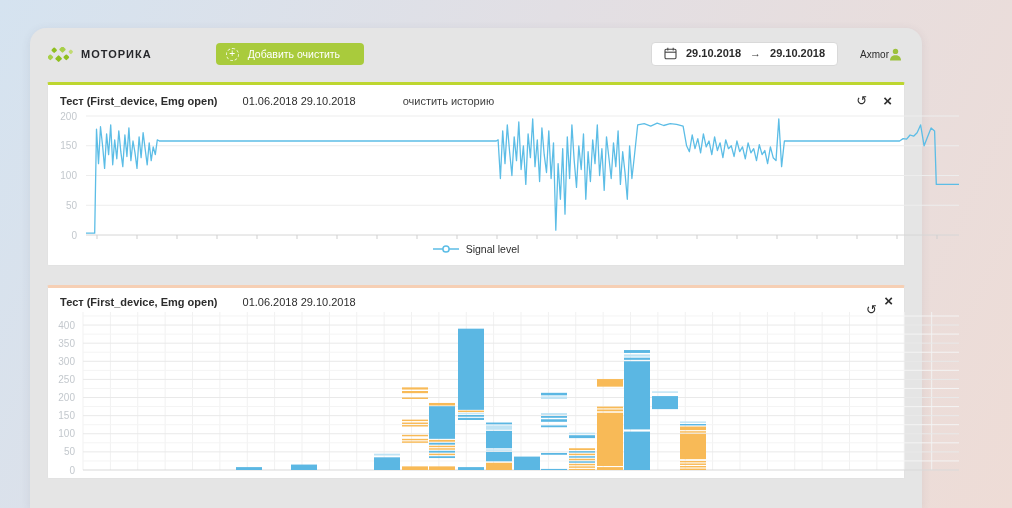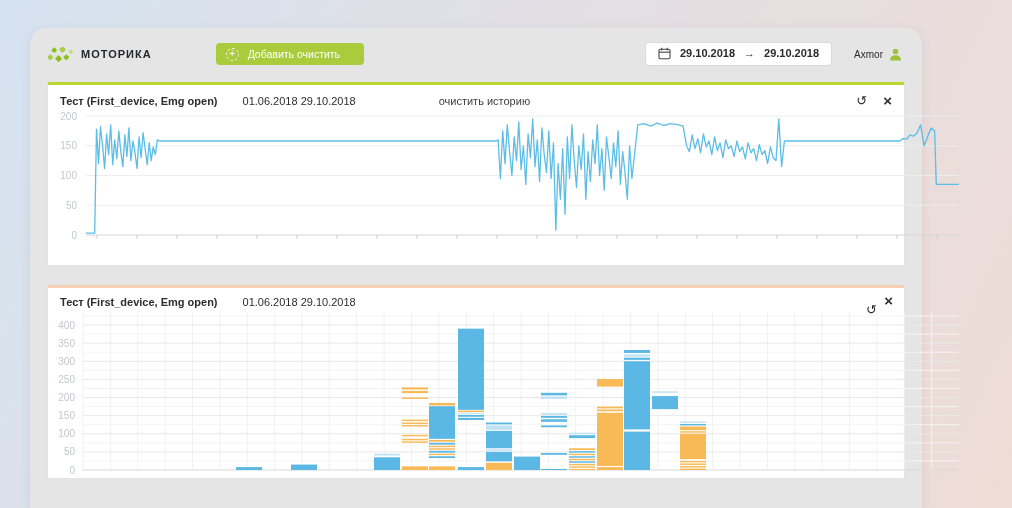--- a/index.html
+++ b/index.html
@@ -27,32 +27,32 @@
     width: 13px; height: 13px; border: 1px dashed rgba(255,255,255,0.85); border-radius: 50%;
     display: inline-flex; align-items: center; justify-content: center; font-size: 10px; line-height: 1;
   }
   .hspacer { flex: 1; }
   .date-box {
     display: inline-flex; align-items: flex-start; gap: 9px; background: #fff;
     border: 1px solid #d9d9d9; border-radius: 4px; padding: 4px 12px; height: 24px;
     font-size: 11px; font-weight: bold; color: #2b2b2b; cursor: pointer;
   }
   .date-arrow { font-weight: normal; color: #333; }
-  .user { display: inline-flex; align-items: center; gap: 6px; margin-left: 22px; font-size: 10px; color: #2b2b2b; cursor: pointer; }
+  .user { display: inline-flex; align-items: center; margin-left: 22px; font-size: 10px; color: #2b2b2b; cursor: pointer; }
   
   .panel {
     margin: 0 17px; background: #fff; border: 1px solid #e2e2e2; border-radius: 2px;
     position: relative;
   }
   .panel1 { margin-top: 8px; height: 184px; border-top: 3px solid #bdd62f; }
   .panel2 { margin-top: 19px; height: 194px; border-top: 3px solid #f6cfb4; }
   .panel-header { display: flex; align-items: center; padding: 8px 12px 0 12px; font-size: 11px; gap: 15px; }
   .p-title { font-weight: bold; color: #2d2d2d; white-space: pre; }
   .p-dates { margin-left: 10px; color: #2d2d2d; text-align: right; }
-  .clear-link { margin-left: 68px; color: #3f3f3f; cursor: pointer; text-decoration: none; }
+  .clear-link { margin-left: 32px; color: #3f3f3f; cursor: pointer; text-decoration: none; }
   .icons { margin-left: auto; display: flex; align-items: center; gap: 16px; }
   .icon-btn { cursor: pointer; color: #2f2f2f; line-height: 1; }
   .refresh-glyph { font-size: 13px; }
   .close-glyph { font-size: 15px; font-weight: bold; }
   .panel2 .close-abs { position: absolute; top: 5px; right: 11px; }
   .panel2 .refresh-abs { position: absolute; top: 15px; right: 27px; }
   .chart1-svg { display: block; margin: 2px 0 0 0; }
   .chart2-svg { display: block; margin: -2px 0 0 0; }
   .legend { display: flex; align-items: center; justify-content: center; gap: 7px; margin-top: -3px; cursor: pointer; }
   .legend-label { font-size: 10.5px; color: #2d2d2d; }
@@ -137,20 +137,27 @@
         <line x1="571" y1="119" x2="571" y2="123" stroke="#cfcfcf"></line>
         <line x1="611" y1="119" x2="611" y2="123" stroke="#cfcfcf"></line>
         <line x1="651" y1="119" x2="651" y2="123" stroke="#cfcfcf"></line>
         <line x1="691" y1="119" x2="691" y2="123" stroke="#cfcfcf"></line>
         <line x1="731" y1="119" x2="731" y2="123" stroke="#cfcfcf"></line>
         <line x1="771" y1="119" x2="771" y2="123" stroke="#cfcfcf"></line>
         <line x1="811" y1="119" x2="811" y2="123" stroke="#cfcfcf"></line>
         <line x1="851" y1="119" x2="851" y2="123" stroke="#cfcfcf"></line>
         <polyline points="0.0,117.2 8.7,117.2 10.5,13.1 12.5,47.6 14.5,10.7 16.6,29.8 18.6,52.4 20.6,17.9 22.6,38.7 24.7,8.9 26.7,48.8 28.7,23.8 30.8,42.8 32.8,14.9 34.8,35.7 36.8,50.6 38.9,19.0 40.9,40.5 42.9,11.9 44.9,44.6 47.0,25.0 49.0,36.9 51.0,52.4 53.1,20.8 55.1,41.7 57.1,16.7 59.1,32.7 61.2,48.8 63.2,26.8 65.2,44.6 67.2,30.9 69.3,38.7 71.3,23.8 73.3,25.0 73.3,25.0 410.3,25.0 412.1,23.8 414.4,62.5 416.7,14.9 419.0,47.6 421.3,8.9 423.6,35.7 425.9,59.5 428.2,20.8 430.5,44.6 432.8,6.0 435.1,53.5 437.4,29.8 439.8,68.4 442.1,17.9 444.4,41.7 446.7,3.0 449.0,50.6 451.3,23.8 453.6,65.5 455.9,11.9 458.2,38.7 460.5,56.5 462.8,14.9 465.1,62.5 467.5,26.8 469.8,114.2 472.1,47.6 474.4,83.3 476.7,32.7 479.0,98.2 481.3,20.8 483.6,62.5 485.9,8.9 488.2,44.6 490.5,71.4 492.8,29.8 495.2,53.5 497.5,17.9 499.8,83.3 502.1,35.7 504.4,65.5 506.7,23.8 509.0,47.6 511.3,8.9 513.6,59.5 515.9,32.7 518.2,74.4 520.5,20.8 522.9,41.7 525.2,62.5 527.5,26.8 529.8,50.6 532.1,14.9 534.4,68.4 536.7,35.7 539.0,56.5 541.3,83.3 543.6,29.8 545.9,62.5 548.2,41.7 551.7,8.9 558.2,7.7 564.7,10.1 571.2,7.1 577.7,9.5 584.2,7.7 590.6,8.3 597.1,10.1 600.6,29.8 603.4,35.7 606.2,19.0 609.0,32.7 611.8,22.6 614.6,36.9 617.4,17.9 620.2,30.9 623.0,25.0 625.8,38.7 628.6,20.8 631.4,34.5 634.1,26.8 636.9,41.7 639.7,23.8 642.5,32.7 645.3,29.8 648.1,40.5 650.9,25.0 653.7,35.7 656.5,30.9 659.3,42.8 662.1,26.8 664.9,36.9 667.7,32.7 670.5,44.6 673.3,28.6 676.1,38.7 678.8,34.5 681.6,47.6 684.4,30.9 687.2,41.7 690.0,44.6 692.8,3.0 695.6,50.6 698.4,25.0 701.0,25.0 813.6,25.0 817.1,22.6 820.6,23.2 824.1,19.0 827.6,20.2 831.1,16.7 834.6,8.9 838.1,29.8 841.6,20.8 845.1,11.9 848.6,14.9 850.3,68.4 873.0,68.4" fill="none" stroke="#5cbde6" stroke-width="1.3" stroke-linejoin="round"></polyline>
       </svg>
+    <div class="legend">
+      <svg width="26" height="10" viewBox="0 0 26 10">
+        <line x1="0" y1="5" x2="26" y2="5" stroke="#5cbde6" stroke-width="1.5"></line>
+        <circle cx="13" cy="5" r="3.1" fill="#ffffff" stroke="#5cbde6" stroke-width="1.5"></circle>
+      </svg>
+      <span class="legend-label">Signal level</span>
+    </div>
   </section>
 
   <section class="panel panel2">
     <div class="panel-header">
       <span class="p-title">Тест (First_device, Emg open)</span>
       <span class="p-dates">01.06.2018  29.10.2018</span>
     </div>
     <span class="icon-btn close-glyph close-abs">×</span>
     <span class="icon-btn refresh-glyph refresh-abs">↺</span>
     <svg class="chart2-svg" viewBox="-35 -6 914 174" width="914" height="174">

